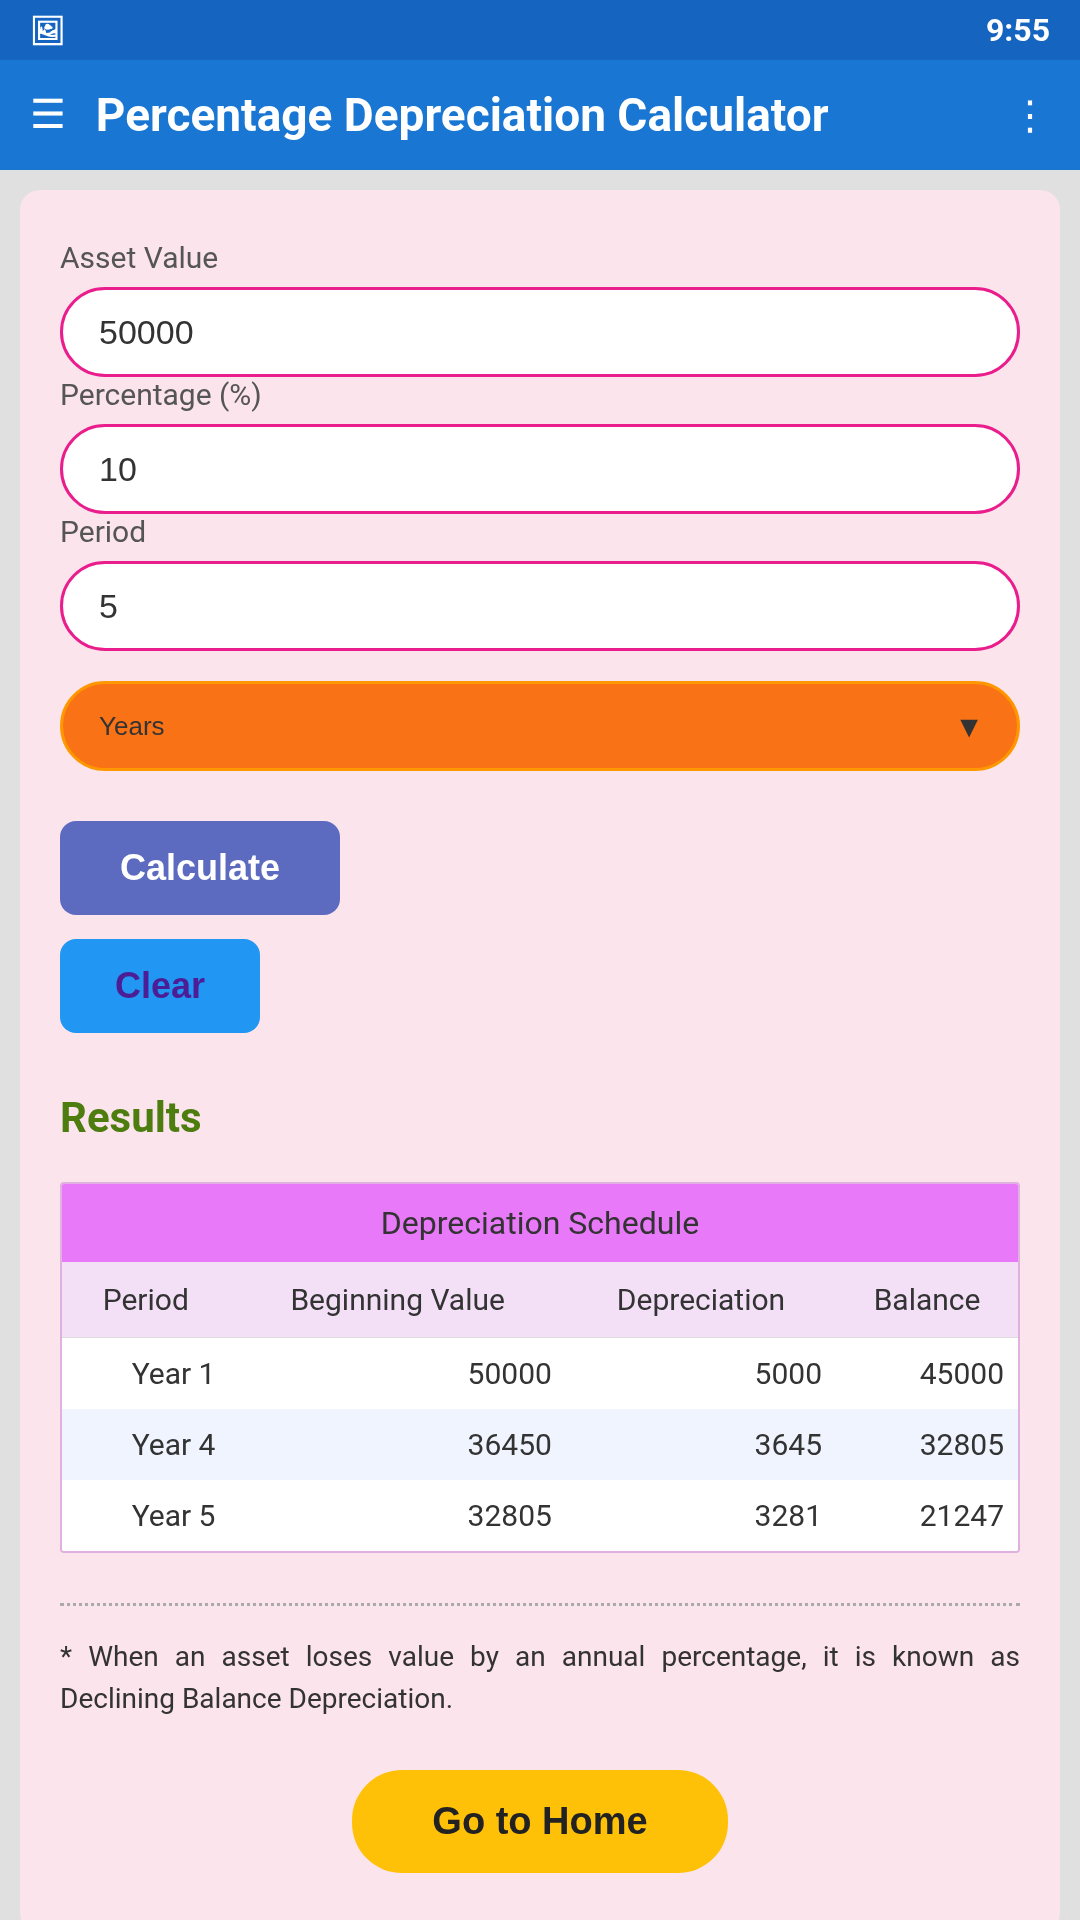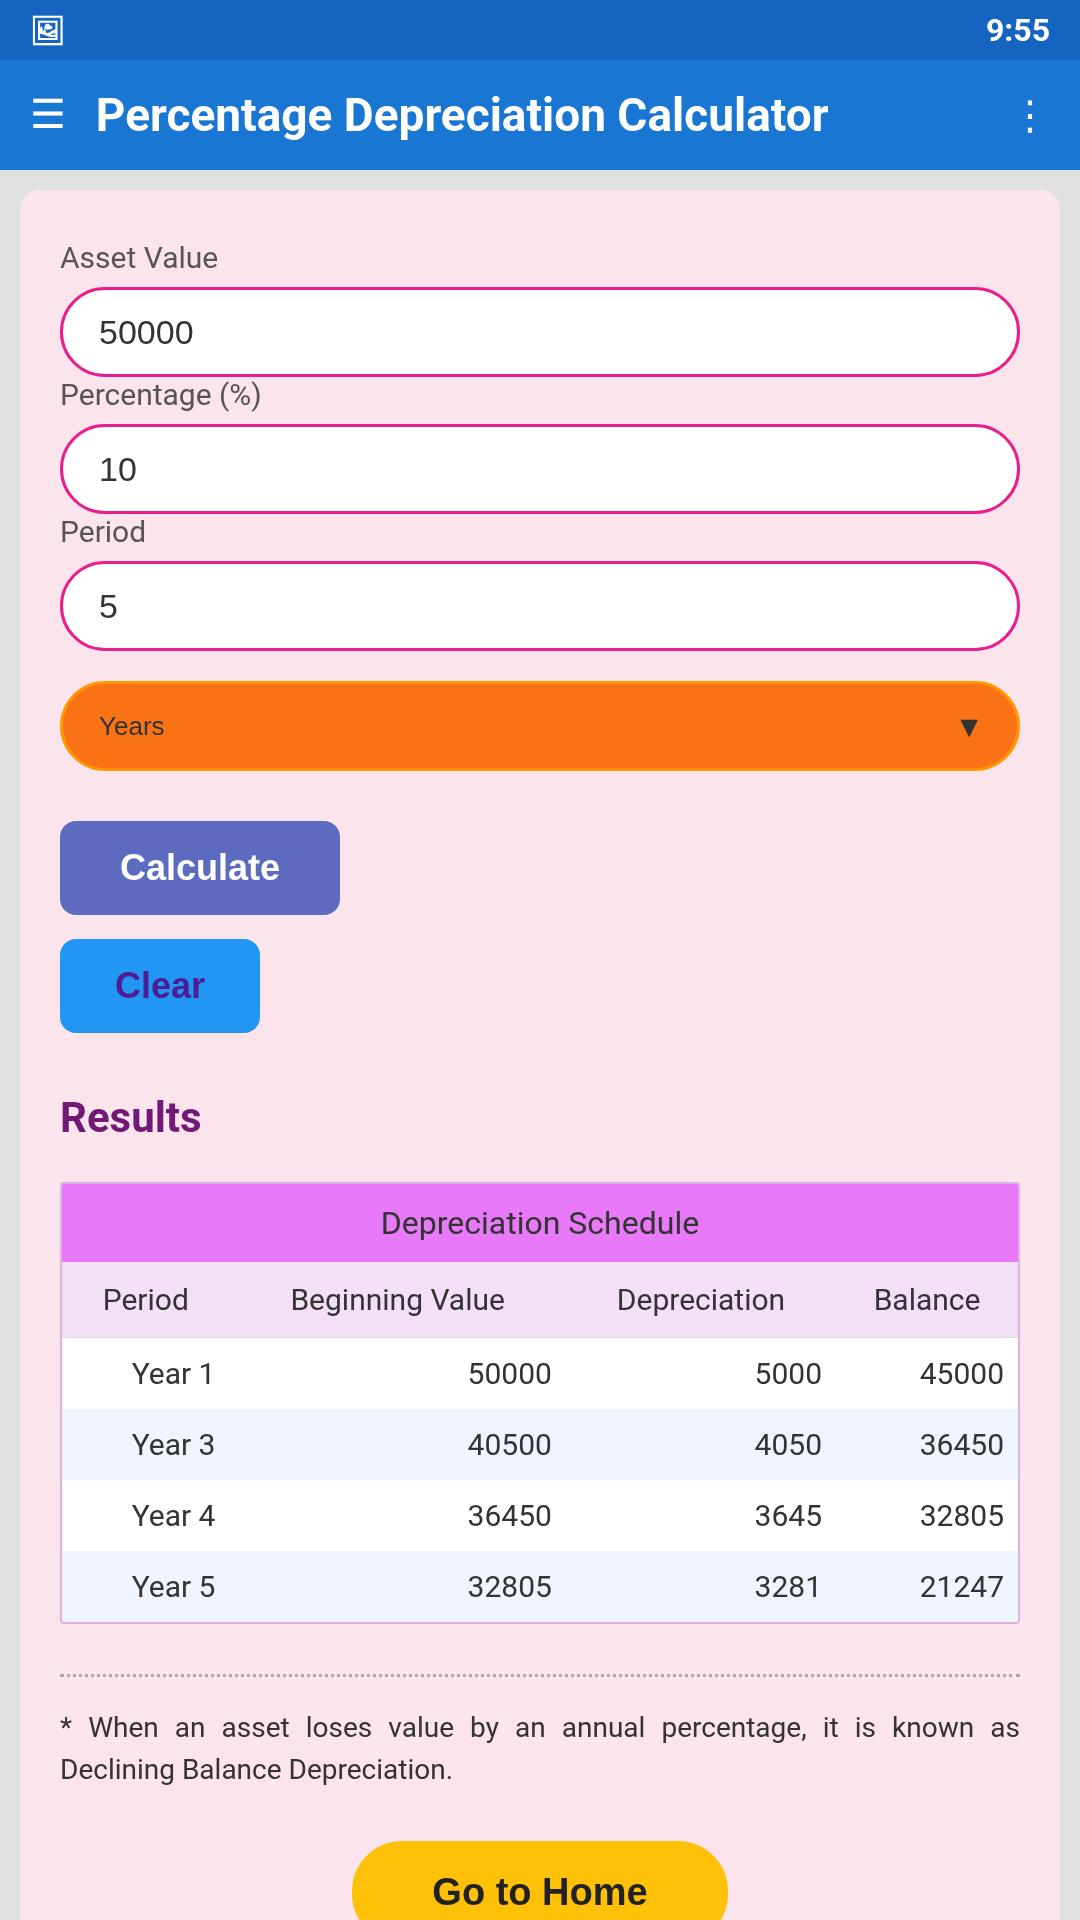--- a/index.html
+++ b/index.html
@@ -145,21 +145,21 @@
       font-size: 36px;
       font-weight: bold;
       cursor: pointer;
       display: block;
     }
 
     
     .results-title {
       font-size: 42px;
       font-weight: bold;
-      color: #701a75;
+      color: #4d7c0f;
       margin-top: 60px;
       margin-bottom: 40px;
     }
 
     
     .table-container {
       border: 2px solid #e0b0e0;
       border-radius: 4px;
       overflow: hidden;
       width: 100%;
@@ -298,26 +298,20 @@
           </tr>
         </thead>
         <tbody id="table-body">
         <tr>
               <td>Year 1</td>
               <td>50000</td>
               <td>5000</td>
               <td>45000</td>
             </tr>
             <tr>
-              <td>Year 3</td>
-              <td>40500</td>
-              <td>4050</td>
-              <td>36450</td>
-            </tr>
-            <tr>
               <td>Year 4</td>
               <td>36450</td>
               <td>3645</td>
               <td>32805</td>
             </tr>
             <tr>
               <td>Year 5</td>
               <td>32805</td>
               <td>3281</td>
               <td>21247</td>

